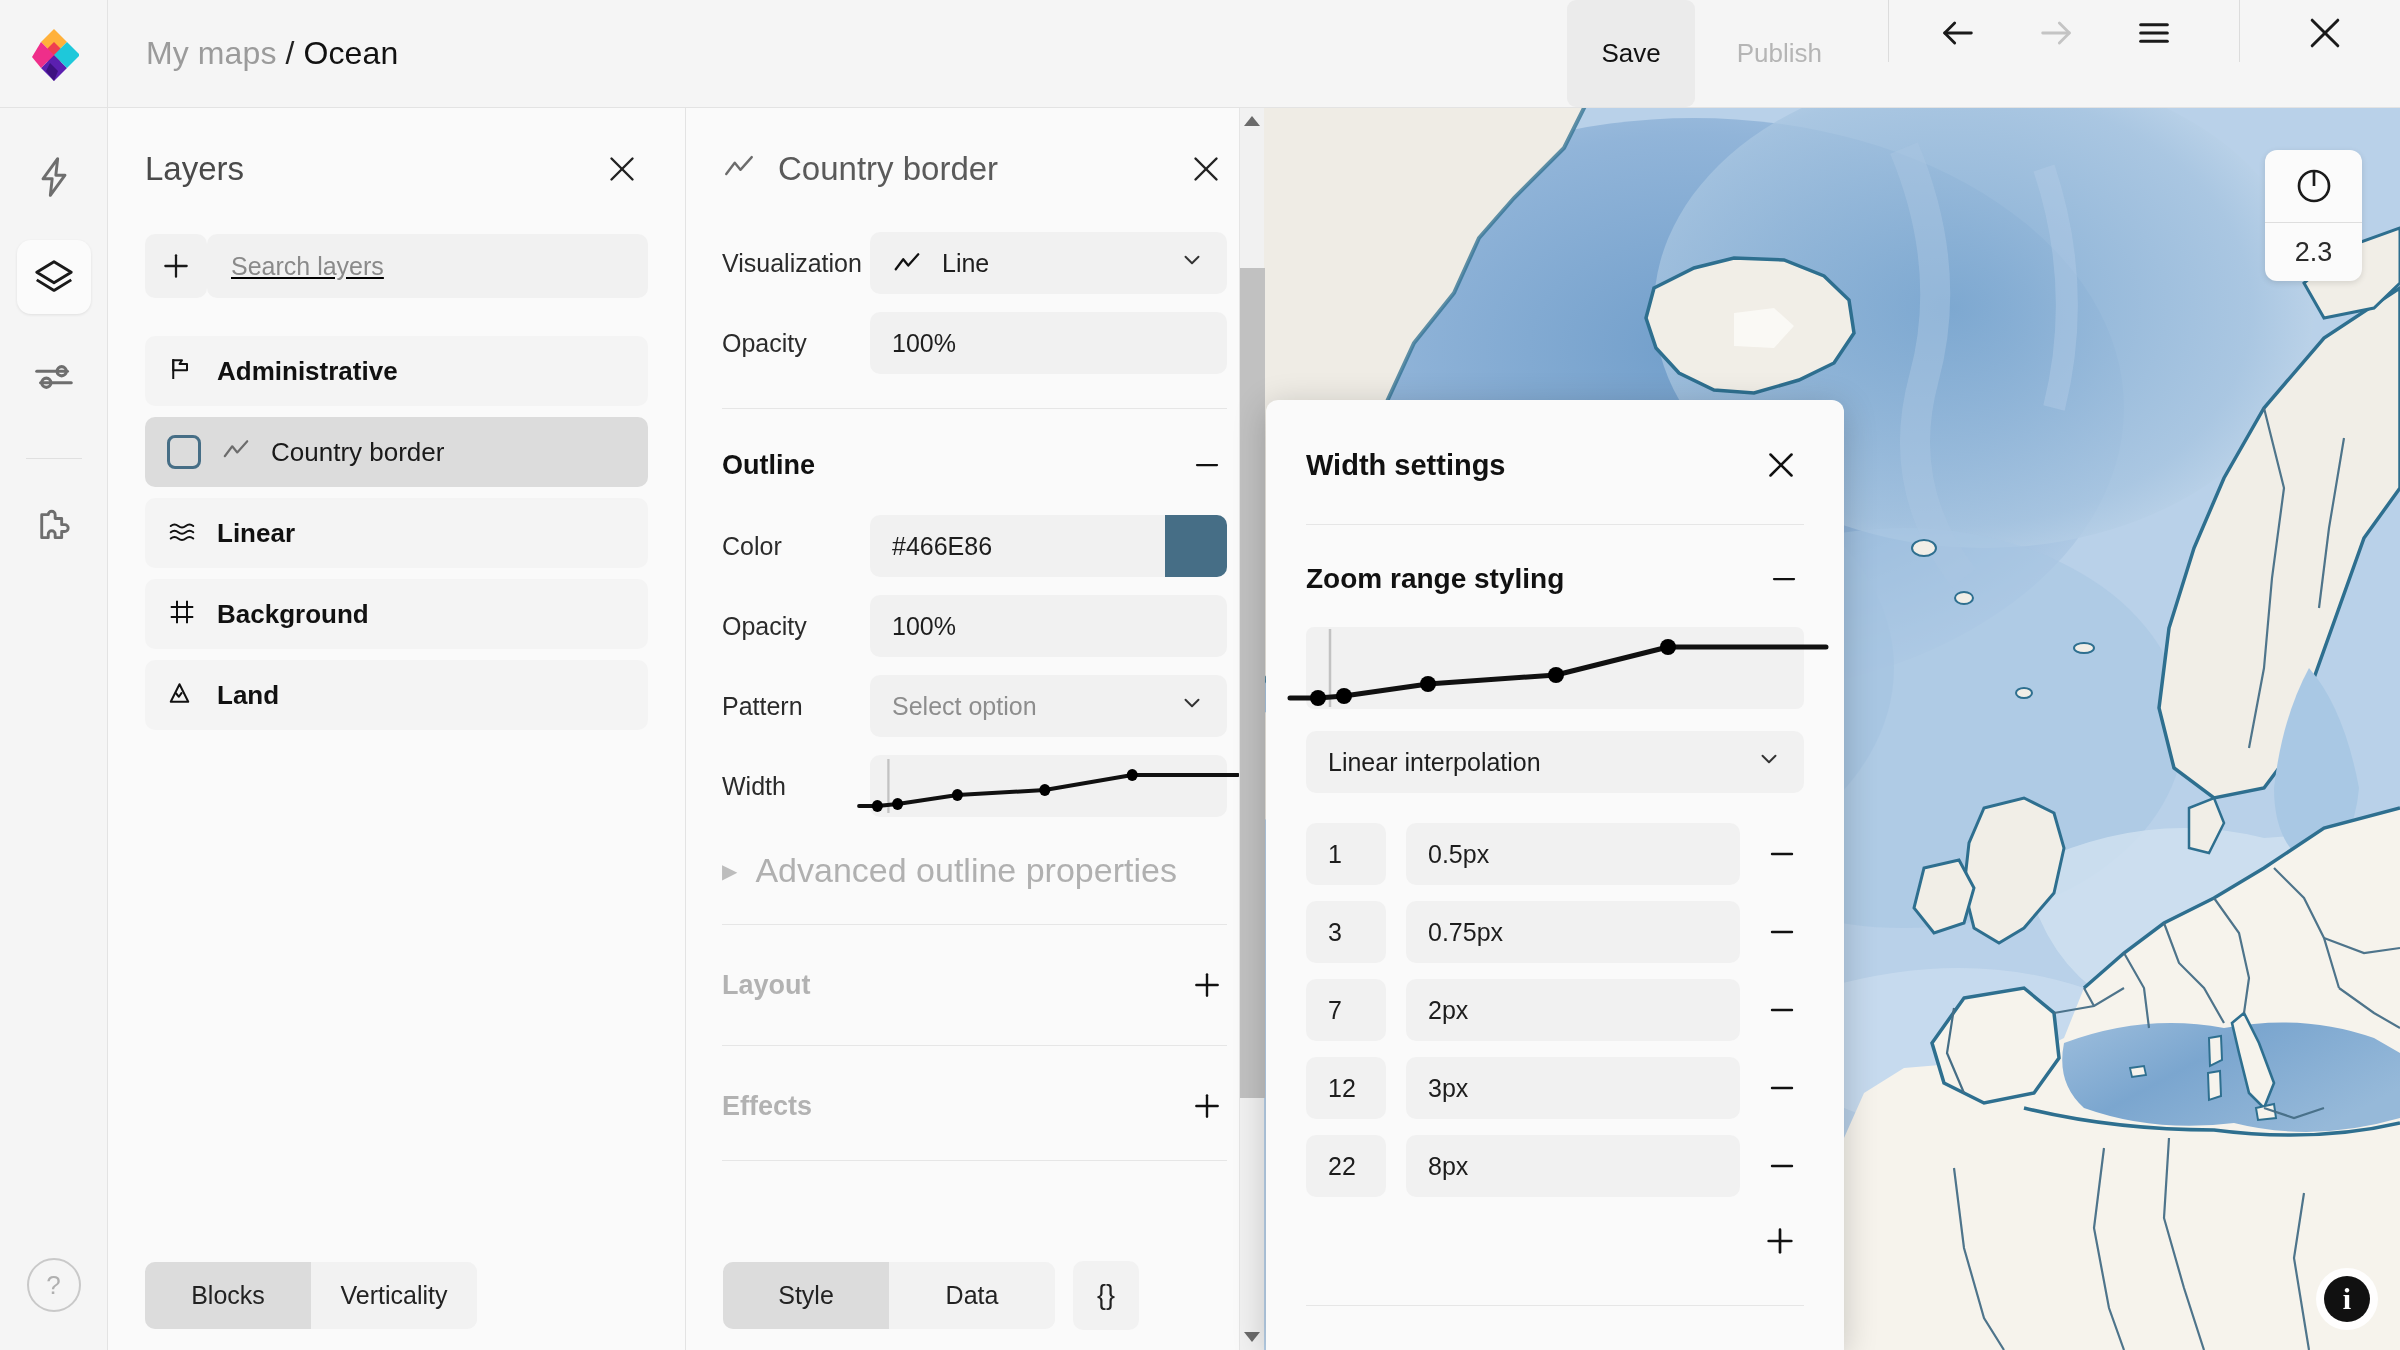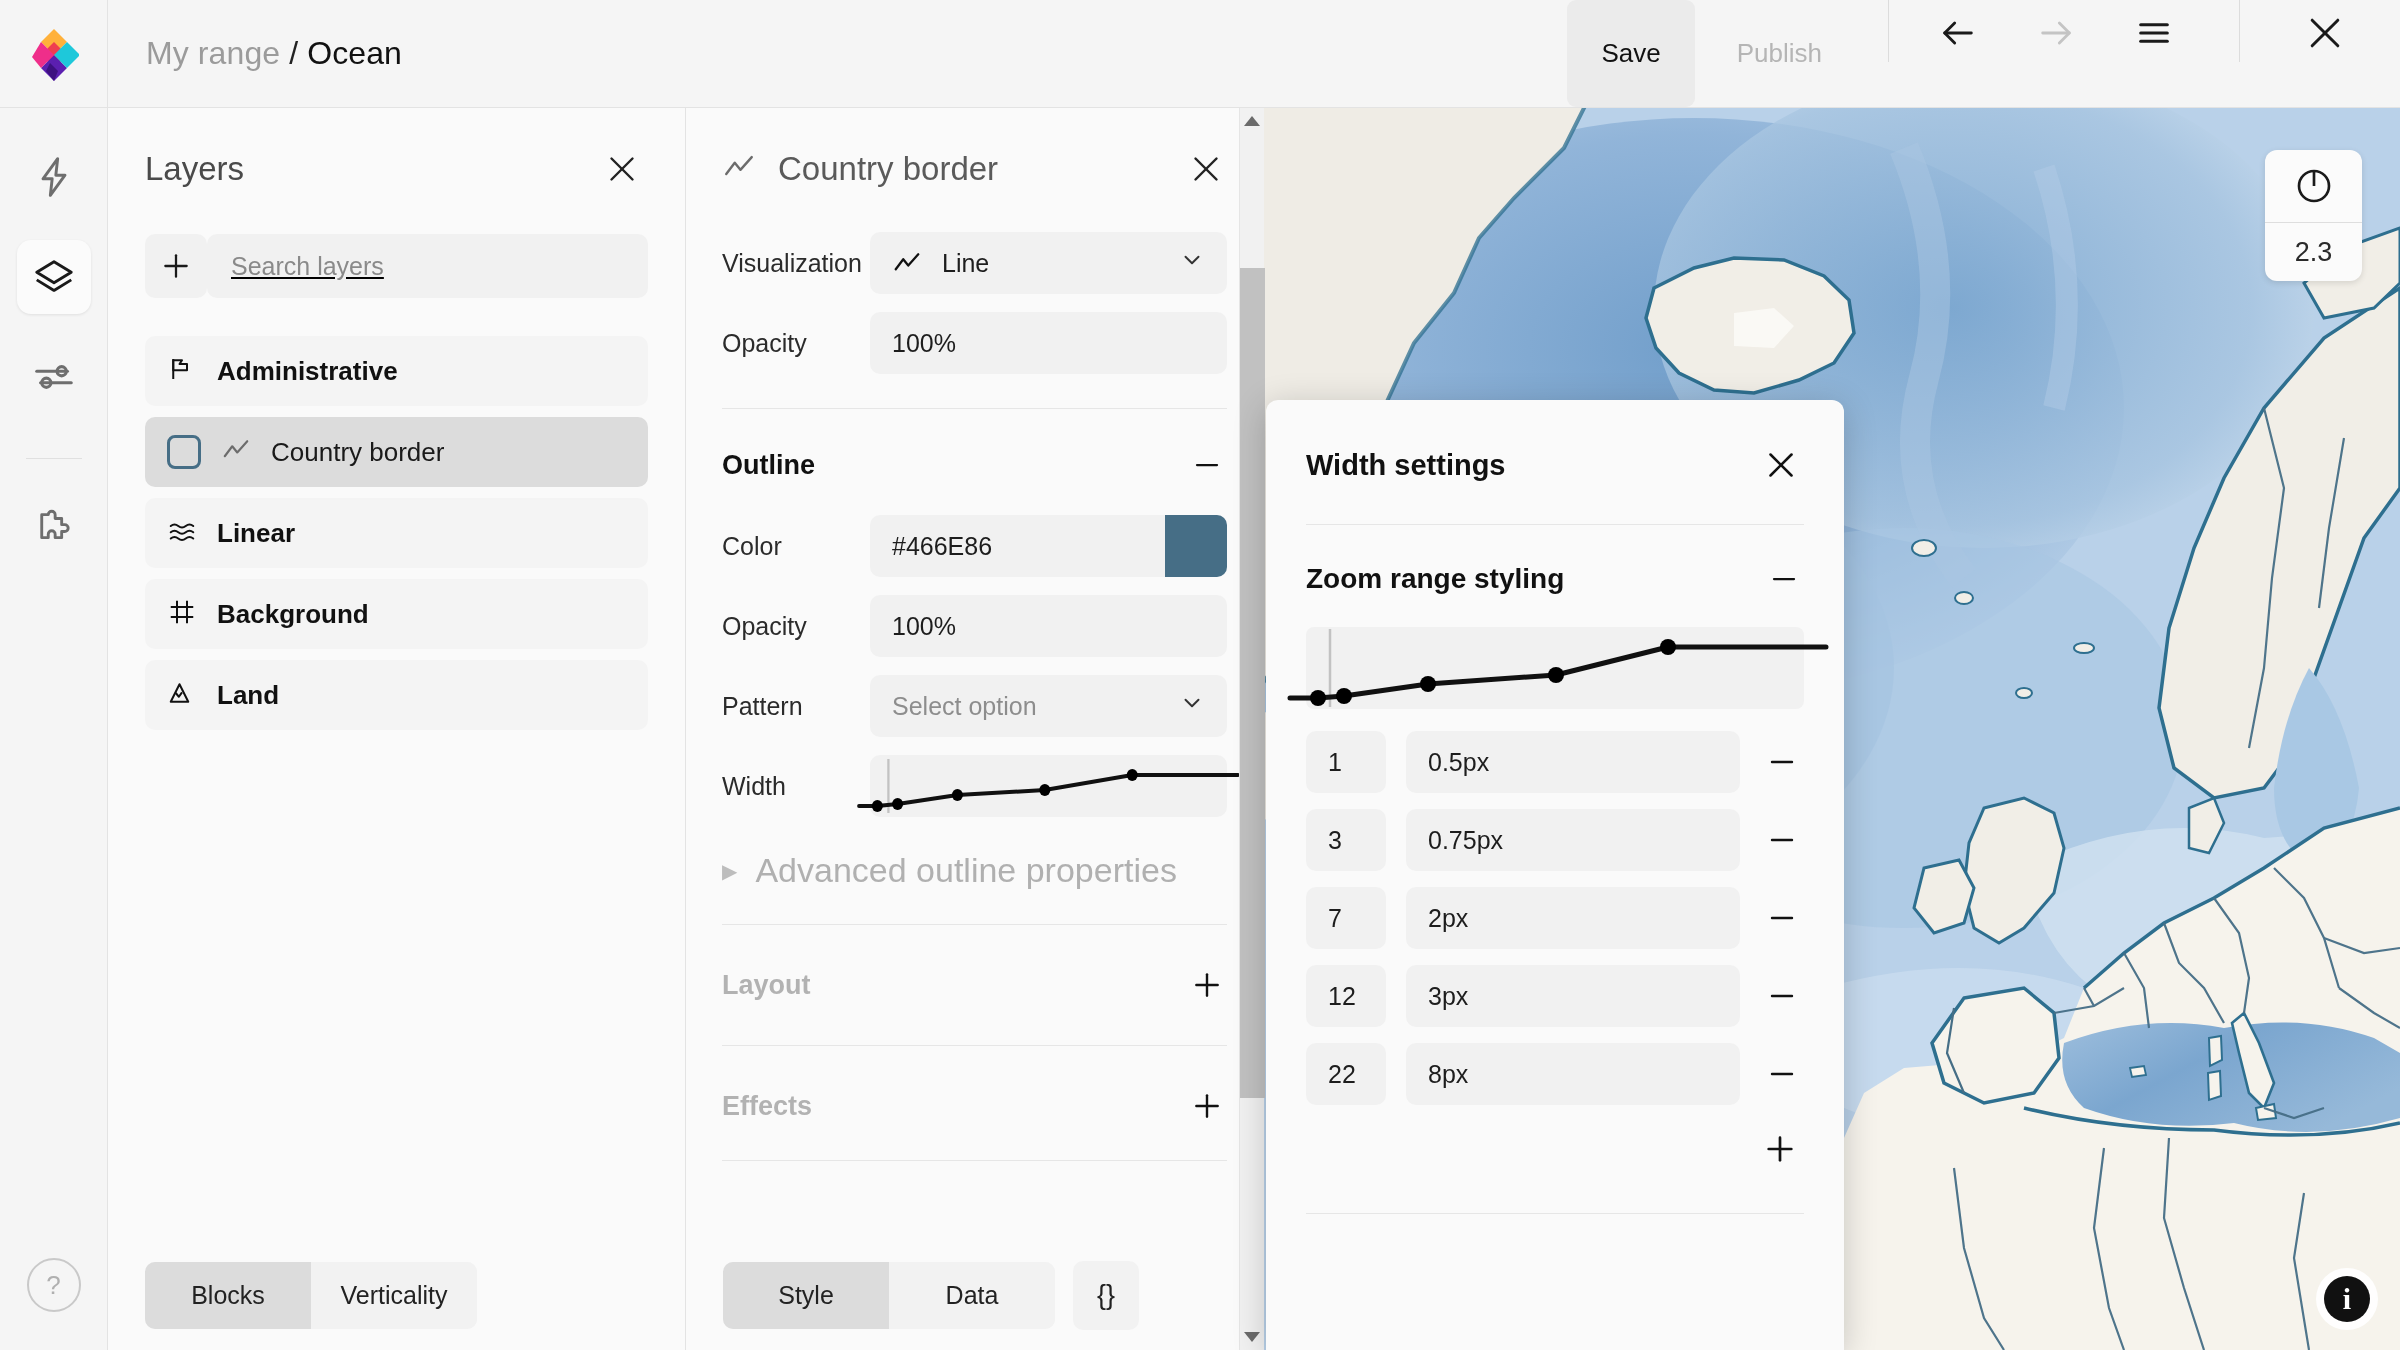--- a/index.html
+++ b/index.html
@@ -394,21 +394,21 @@
           <path d="M0 0 L13 13 L0 26 L-13 13 Z" fill="#ffb13b"></path>
           <path d="M-13 13 L0 26 L-13 39 L-26 26 Z" fill="#ef3e50" transform="translate(13,0)"></path>
           <path d="M0 26 L13 39 L0 52 L-13 39 Z" fill="#5b1fb0"></path>
           <path d="M13 13 L26 26 L13 39 L0 26 Z" fill="#1ec8da"></path>
           <path d="M-13 13 L0 26 L-13 39 L-22 28 Z" fill="#ef2e8a"></path>
           <path d="M-4 34 L4 42 L0 52 L-8 42 Z" fill="#3d1080"></path>
         </g>
       </svg>
     </div>
     <div class="breadcrumb">
-      <span class="bc-root">My range</span>
+      <span class="bc-root">My maps</span>
       <span class="bc-sep">/</span>
       <span class="bc-leaf">Ocean</span>
     </div>
     <div class="topbar-right">
       <button class="btn-save">Save</button>
       <button class="btn-publish">Publish</button>
       <div class="tb-divider"></div>
       <div class="icon-btn first">
         <svg width="40" height="40" viewBox="0 0 24 24" fill="none" stroke="#1a1a1a" stroke-width="1.7" stroke-linecap="round" stroke-linejoin="round">
           <line x1="20" y1="12" x2="4" y2="12"></line>
@@ -727,20 +727,28 @@
           <line x1="24" y1="2" x2="24" y2="80" stroke="#c2c2c2" stroke-width="2.5"></line>
           <polyline points="-16,71 12,71 38,69 122,57 250,48 362,20 520,20" fill="none" stroke="#111" stroke-width="5" stroke-linejoin="round" stroke-linecap="round"></polyline>
           <circle cx="12" cy="71" r="8"></circle>
             <circle cx="38" cy="69" r="8"></circle>
           <circle cx="122" cy="57" r="8"></circle>
             <circle cx="250" cy="48" r="8"></circle>
           <circle cx="362" cy="20" r="8"></circle>
         </svg>
       </div>
 
+      <div class="interp-ctl">
+        <span>Linear interpolation</span>
+        <span class="chev">
+          <svg width="26" height="26" viewBox="0 0 24 24" fill="none" stroke="#333" stroke-width="1.8" stroke-linecap="round" stroke-linejoin="round">
+            <polyline points="6,9 12,15 18,9"></polyline>
+          </svg>
+        </span>
+      </div>
 
       <div class="stop-row">
         <div class="stop-zoom">1</div>
         <div class="stop-val">0.5px</div>
         <div class="stop-minus">
           <svg width="30" height="30" viewBox="0 0 24 24" stroke="#111" stroke-width="1.9" stroke-linecap="round">
               <line x1="4" y1="12" x2="20" y2="12"></line>
             </svg>
         </div>
       </div>

